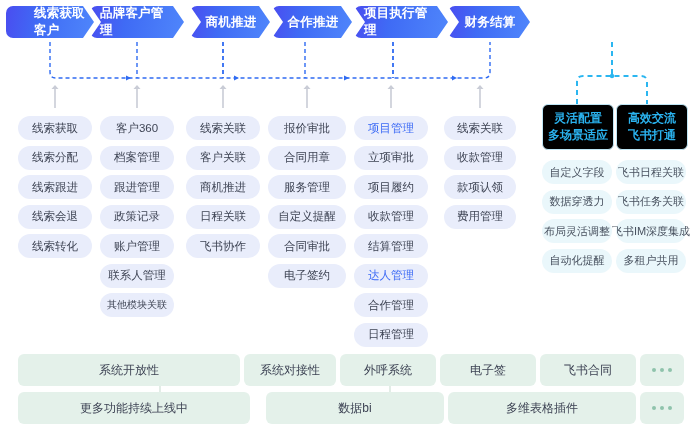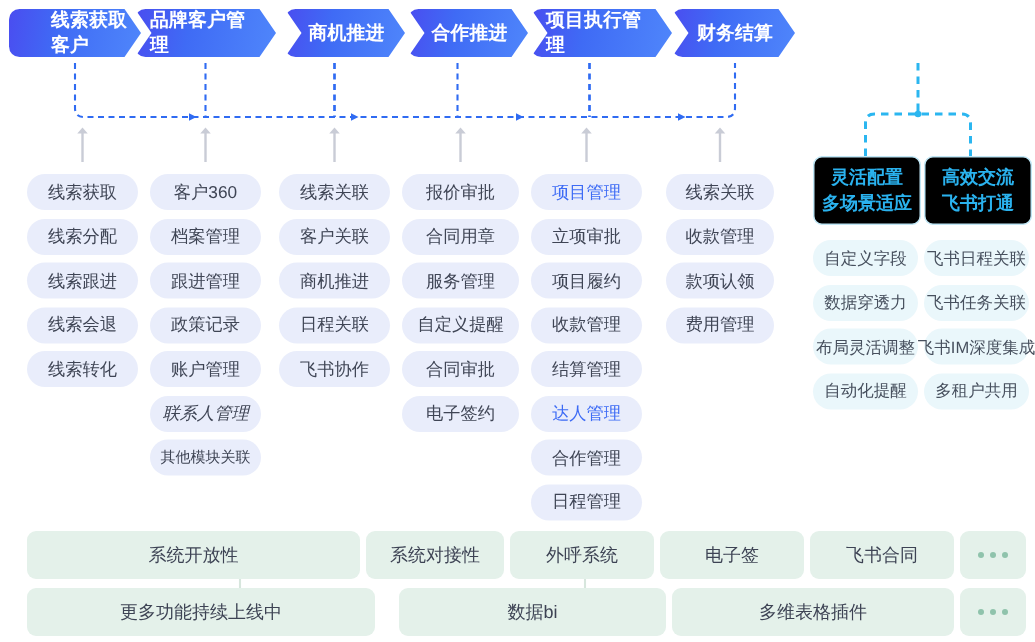--- a/index.html
+++ b/index.html
@@ -161,21 +161,21 @@
       </div>
       <div class="pill" style="left: 100px; width: 74px; top: 175px;">
         <span>跟进管理</span>
       </div>
       <div class="pill" style="left: 100px; width: 74px; top: 204.5px;">
         <span>政策记录</span>
       </div>
       <div class="pill" style="left: 100px; width: 74px; top: 234px;">
         <span>账户管理</span>
       </div>
-      <div class="pill" style="left: 100px; width: 74px; top: 263.5px; font-style: italic;">
+      <div class="pill" style="left: 100px; width: 74px; top: 263.5px;">
         <span>联系人管理</span>
       </div>
       <div class="pill small" style="left: 100px; width: 74px; top: 293px;">
         <span>其他模块关联</span>
       </div>
       <div class="pill" style="left: 186px; width: 74px; top: 116px;">
         <span>线索关联</span>
       </div>
       <div class="pill" style="left: 186px; width: 74px; top: 145.5px;">
         <span>客户关联</span>

